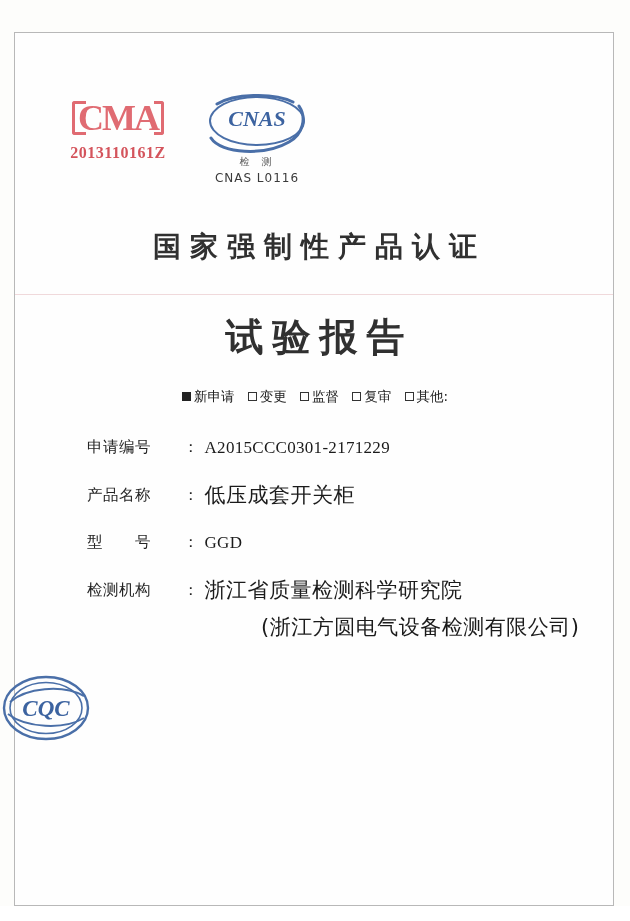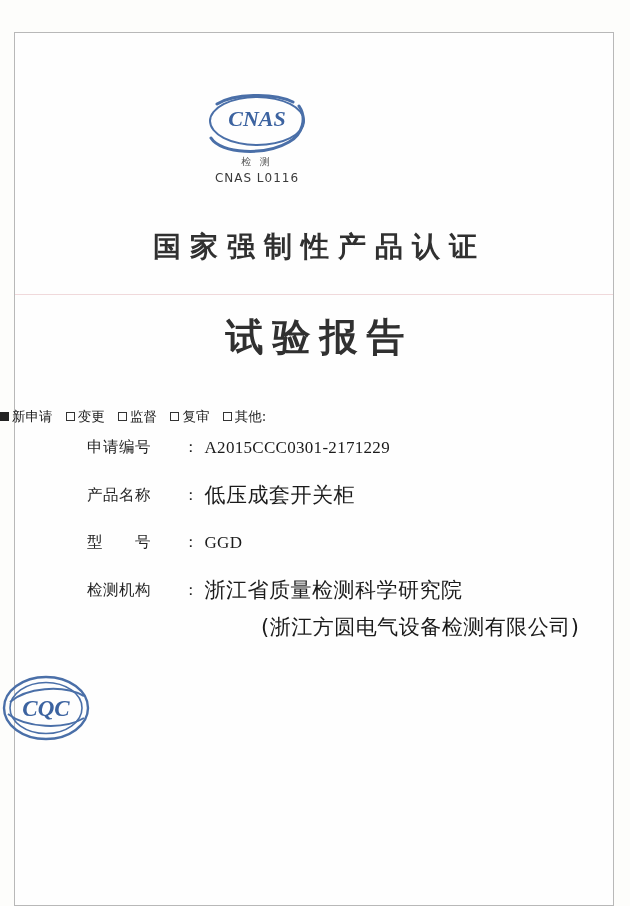--- a/index.html
+++ b/index.html
@@ -158,21 +158,21 @@
     width: 108px;
     text-align: center;
     font-family: "Liberation Serif", serif;
     font-size: 22px;
     font-weight: bold;
     font-style: italic;
     color: #3c63a0;
     letter-spacing: 0px;
   }
   .cnas-sub-cn {
-    font-family: Liberation Serif, serif;
+    font-family: Liberation Mono, monospace;
     font-size: 10px;
     color: #5a5a5a;
     letter-spacing: 3px;
     margin-top: 1px;
   }
   .cnas-sub-no {
     font-family: "DejaVu Sans", sans-serif;
     font-size: 12px;
     color: #3a3a3a;
     letter-spacing: 1px;
@@ -207,24 +207,24 @@
     left: 15px;
     top: 294px;
     width: 598px;
     height: 1px;
     background: #f0d9db;
   }
 
   
   .check-row {
     position: absolute;
-    top: 408px;
-    left: 0;
-    width: 630px;
-    text-align: left;
+    top: 388px;
+    left: 0;
+    width: 630px;
+    text-align: center;
     font-family: "DejaVu Sans", sans-serif;
     font-size: 13.5px;
     color: #222;
   }
   .check-item {
     display: inline-block;
     margin-right: 9px;
     white-space: nowrap;
   }
   .check-item:last-child { margin-right: 0; }
@@ -317,20 +317,24 @@
 </head>
 <body>
 
 <div class="page">
 
   <div class="sheet-frame"></div>
 
 
   <div class="logos">
 
+    <div class="cma-wrap">
+      <div class="cma-mark">CMA</div>
+      <div class="cma-code">2013110161Z</div>
+    </div>
 
     <div class="cnas-wrap">
       <div class="cnas-badge">
         <div class="cnas-oval"></div>
         <svg class="cnas-swoosh" viewBox="0 0 108 62">
           <path d="M8 46 C 18 62, 62 64, 86 50 C 100 42, 104 26, 96 14" fill="none" stroke="#4a6fa8" stroke-width="3" stroke-linecap="round"></path>
           <path d="M14 12 C 30 2, 70 0, 90 10" fill="none" stroke="#4a6fa8" stroke-width="3" stroke-linecap="round"></path>
         </svg>
         <div class="cnas-text">CNAS</div>
       </div>

